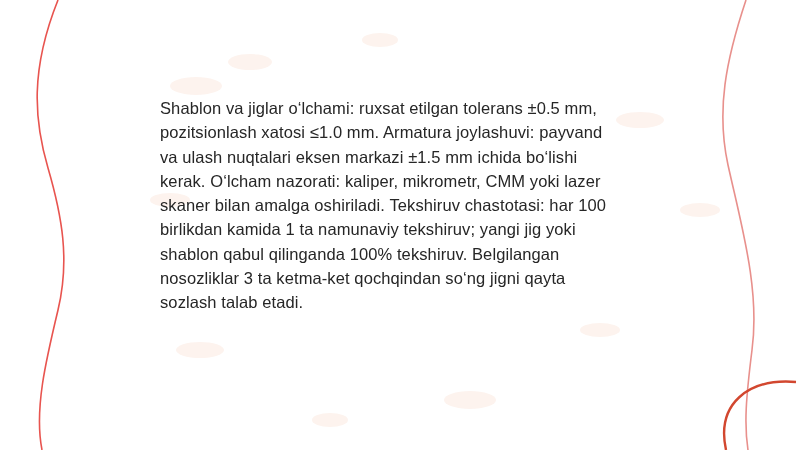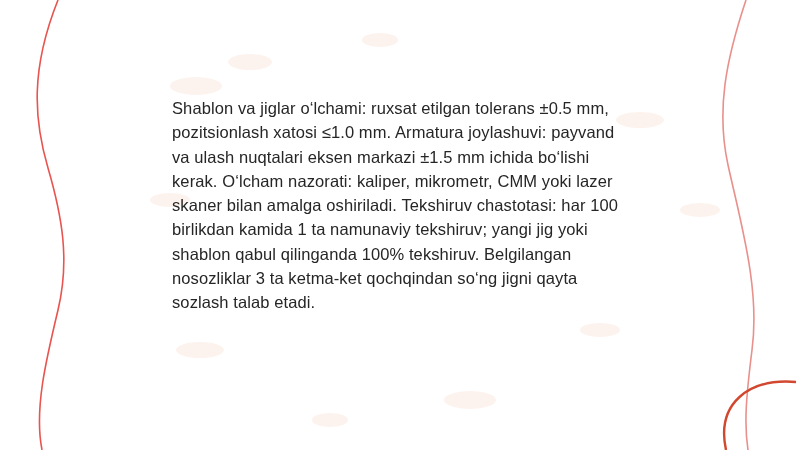--- a/index.html
+++ b/index.html
@@ -23,21 +23,21 @@
   .decor-svg {
     position: absolute;
     top: 0;
     left: 0;
     width: 800px;
     height: 450px;
     pointer-events: none;
   }
   .body-text {
     position: absolute;
-    left: 172px;
+    left: 160px;
     top: 96px;
     width: 452px;
     font-size: 16.5px;
     line-height: 1.47;
     color: #262626;
     letter-spacing: 0.1px;
     white-space: pre-wrap;
   }
 </style>
 </head>

